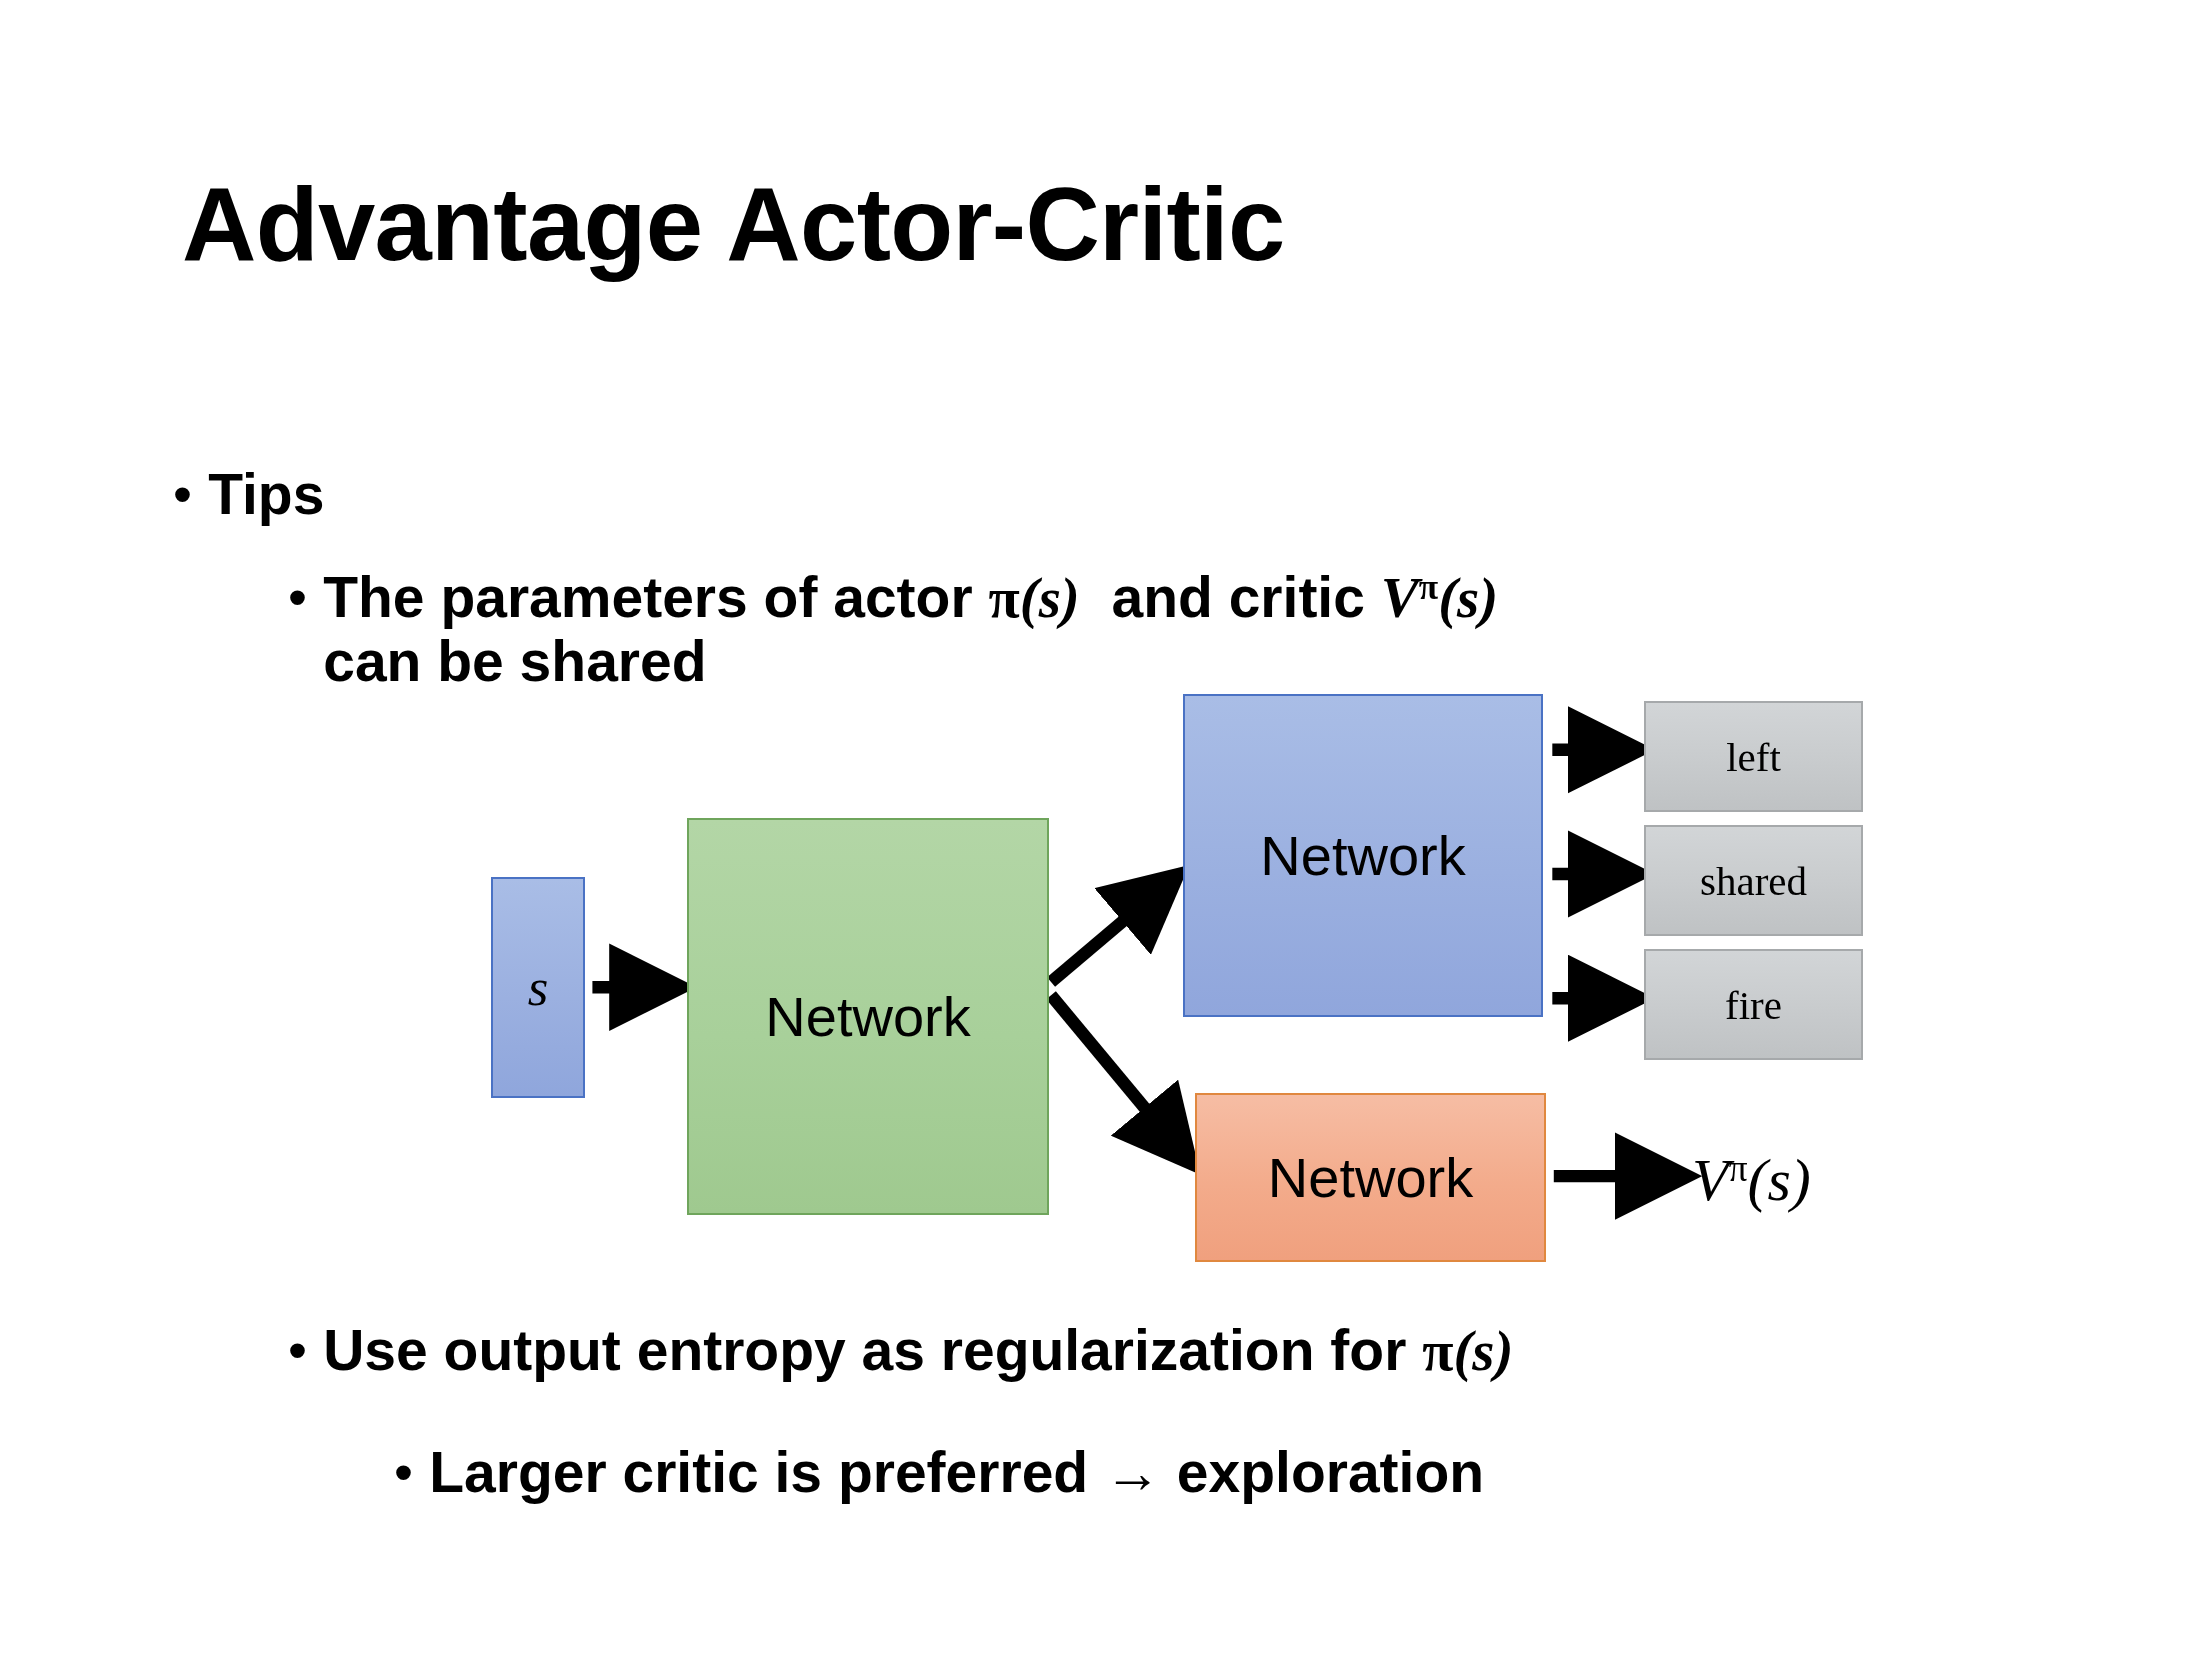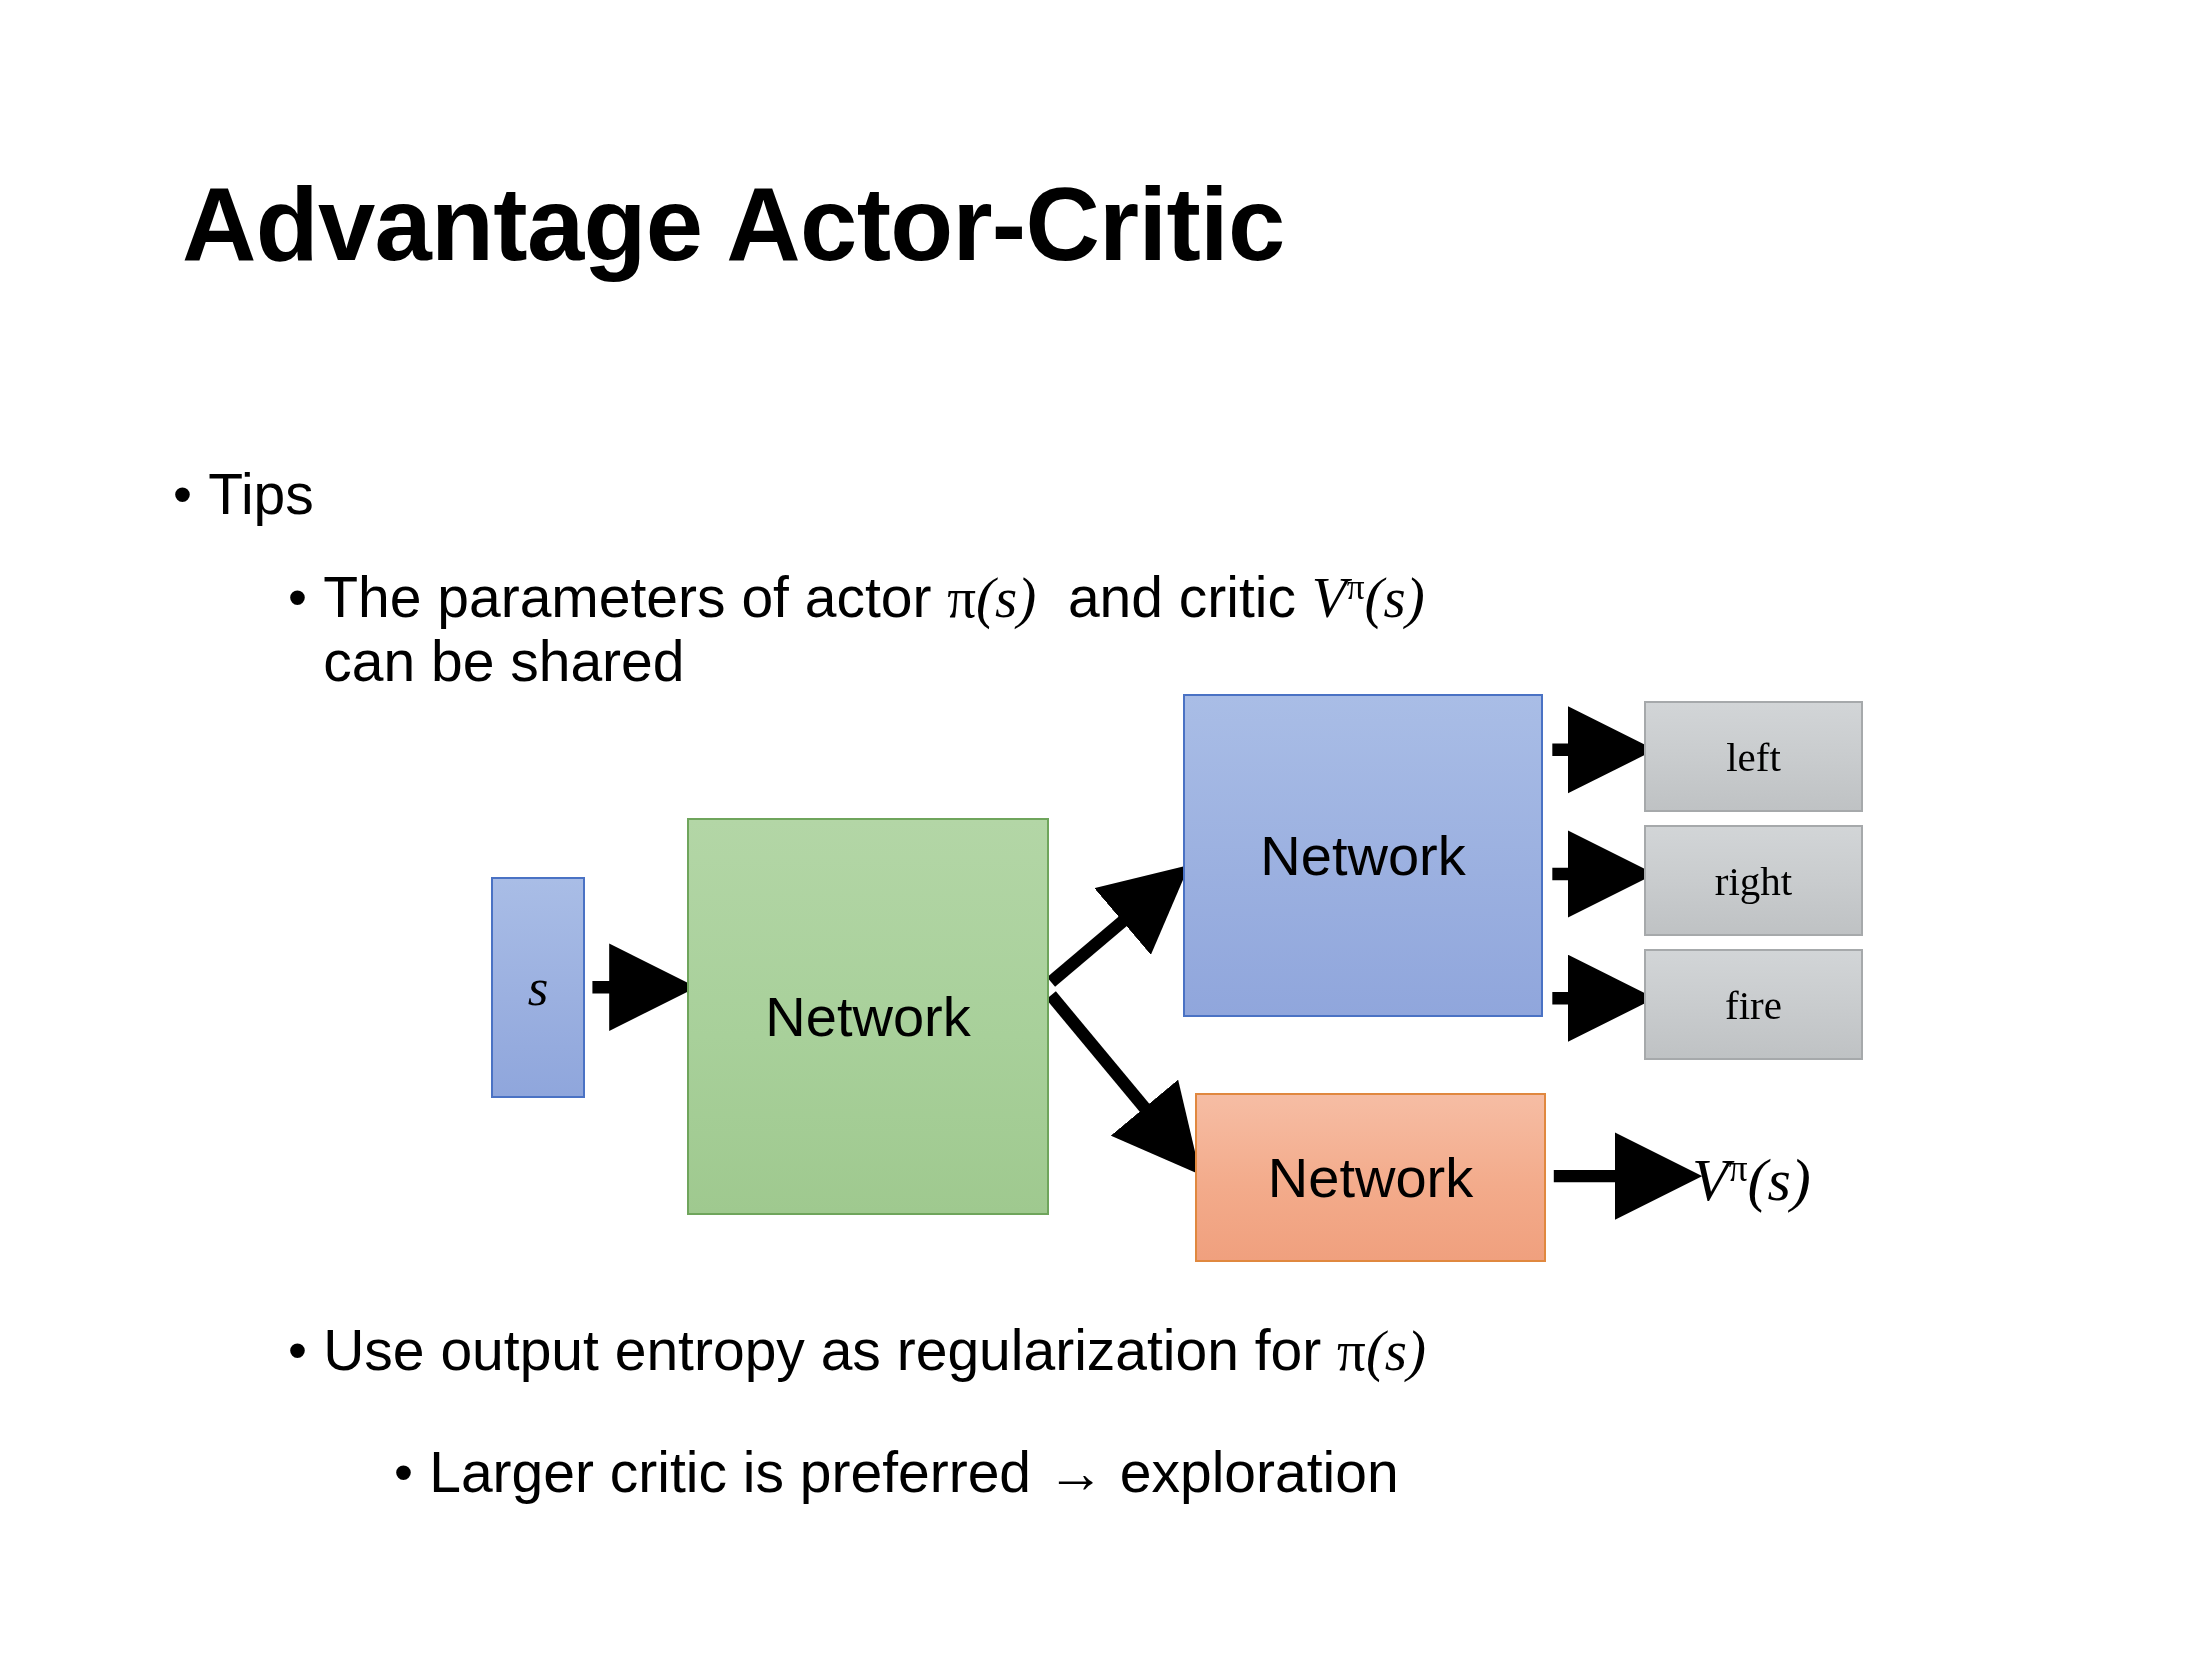--- a/index.html
+++ b/index.html
@@ -49,20 +49,21 @@
     flex: 0 0 auto;
     font-size: 0.95em;
     line-height: 1;
     margin-right: 0.30em;
     position: relative;
     top: 0.07em;
   }
   .bullet .txt {
     flex: 1 1 auto;
     white-space: pre-wrap;
+    font-weight: bold;
   }
 
   
   #bullet-tips {
     left: 173px;
     top: 463px;
     font-size: 57px;
     line-height: 1.12;
   }
 
@@ -256,21 +257,21 @@
     </div>
 
     <div class="box" id="box-critic">
       <span class="label">Network</span>
     </div>
 
     <div class="box box-action" id="box-action-0">
       <span class="label">left</span>
     </div>
     <div class="box box-action" id="box-action-1">
-      <span class="label">right</span>
+      <span class="label">shared</span>
     </div>
     <div class="box box-action" id="box-action-2">
       <span class="label">fire</span>
     </div>
 
     <div id="value-output" class="math"><span>V</span><sup class="pi">π</sup><span>(s)</span></div>
 
   </div>
 
   <div class="bullet" id="bullet-entropy">

